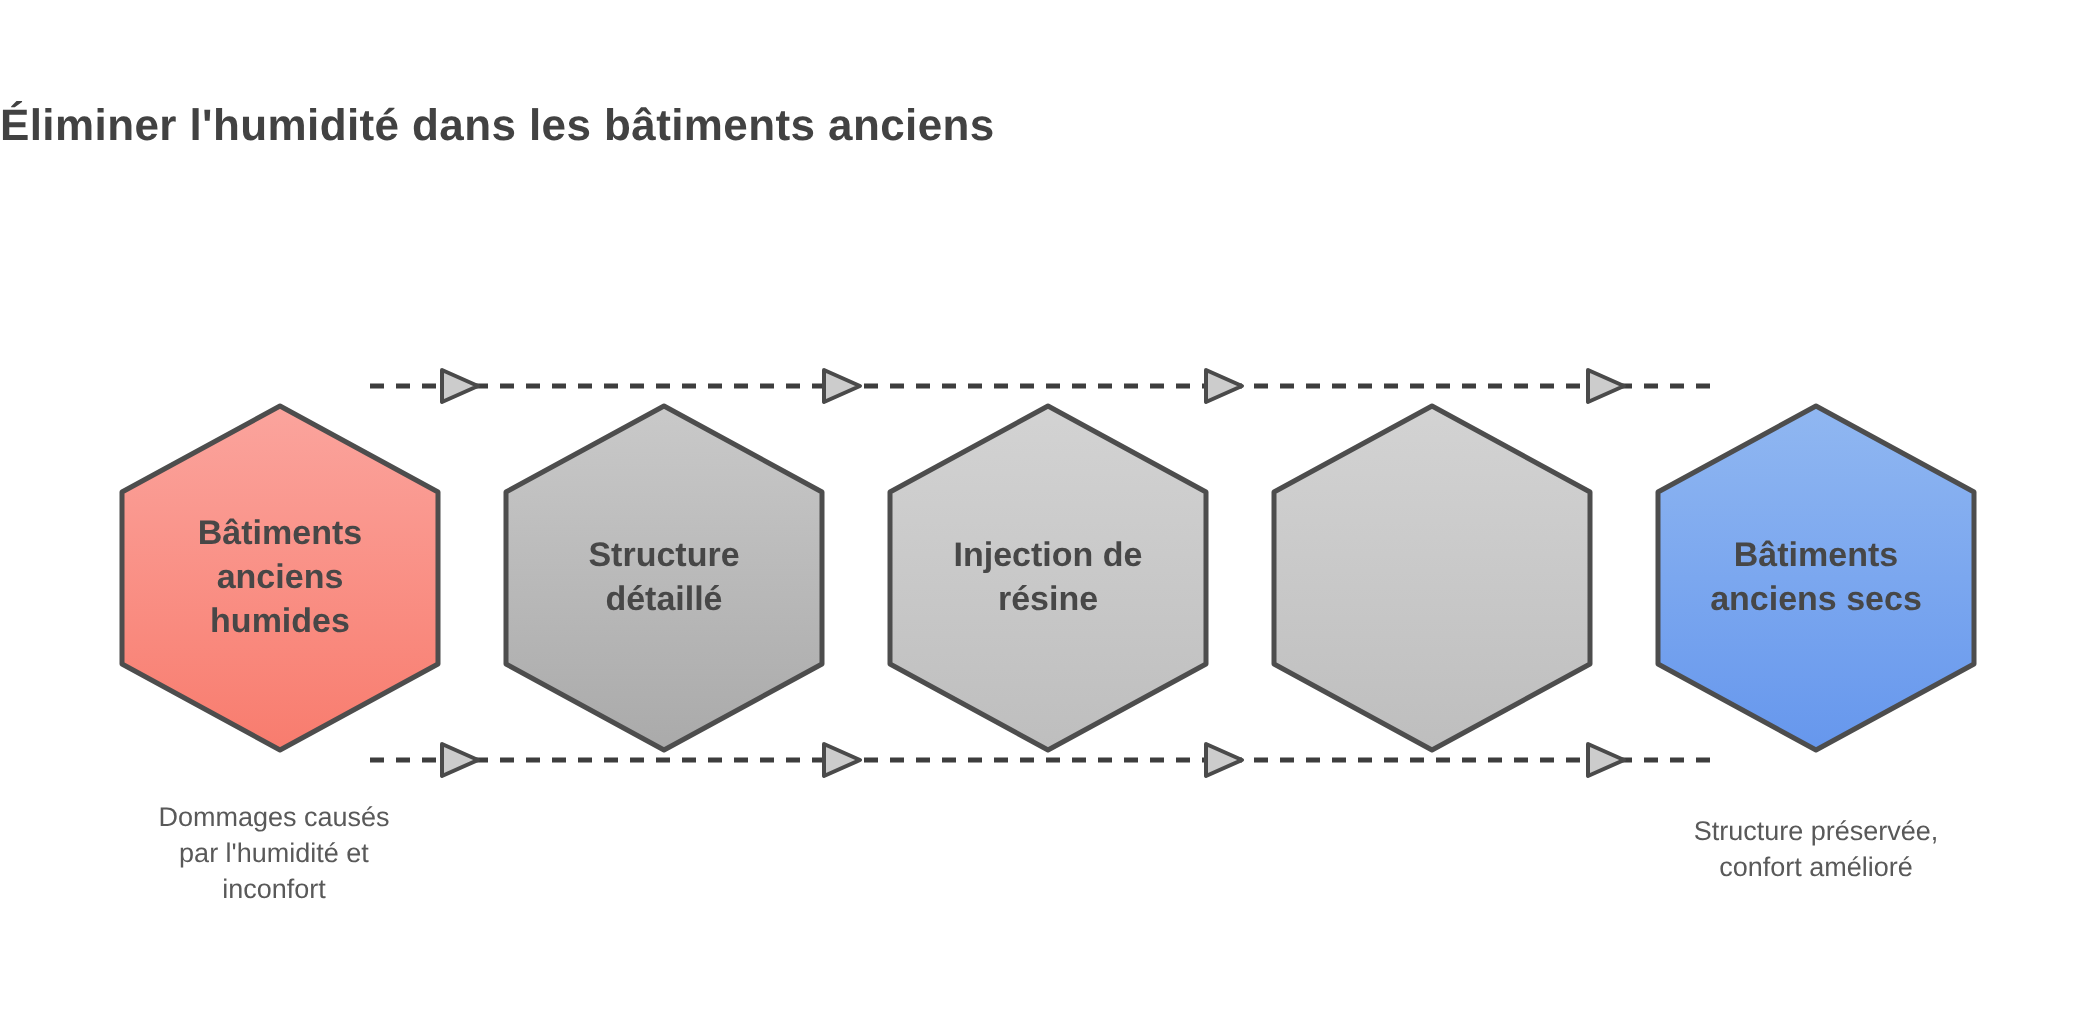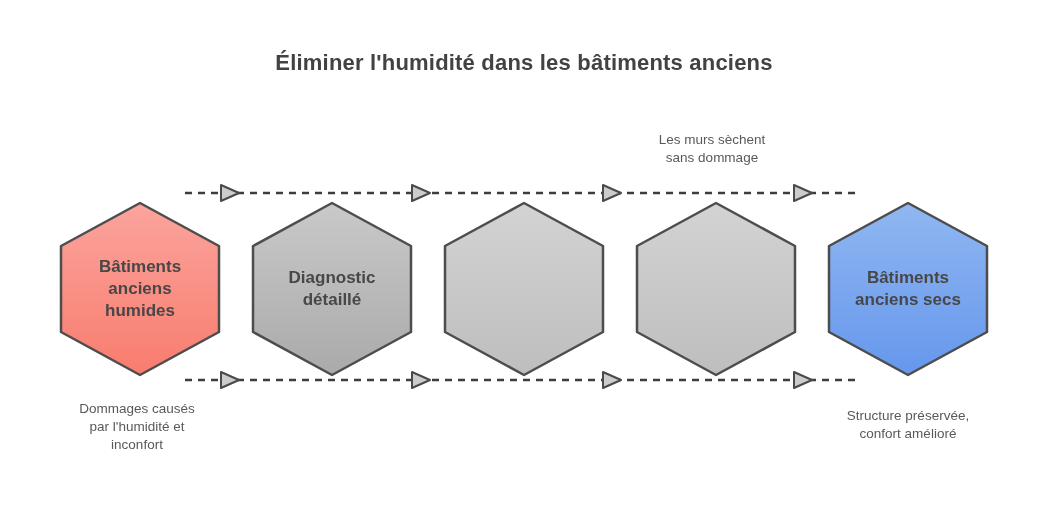--- a/index.html
+++ b/index.html
@@ -12,21 +12,21 @@
     width: 1048px;
     height: 516px;
     background: #ffffff;
     overflow: hidden;
   }
   .page-title {
     position: absolute;
     top: 50px;
     left: 0;
     width: 1048px;
-    text-align: center;
+    text-align: left;
     font-size: 22px;
     font-weight: bold;
     color: #424242;
     letter-spacing: 0.2px;
   }
   .diagram-svg {
     position: absolute;
     top: 0;
     left: 0;
   }
@@ -104,27 +104,27 @@
     <polygon points="140,203 219,246 219,332 140,375 61,332 61,246" fill="url(#g0)" stroke="#4d4d4d" stroke-width="2.5" stroke-linejoin="round"></polygon>
     <polygon points="332,203 411,246 411,332 332,375 253,332 253,246" fill="url(#g1)" stroke="#4d4d4d" stroke-width="2.5" stroke-linejoin="round"></polygon>
     <polygon points="524,203 603,246 603,332 524,375 445,332 445,246" fill="url(#g2)" stroke="#4d4d4d" stroke-width="2.5" stroke-linejoin="round"></polygon>
     <polygon points="716,203 795,246 795,332 716,375 637,332 637,246" fill="url(#g3)" stroke="#4d4d4d" stroke-width="2.5" stroke-linejoin="round"></polygon>
     <polygon points="908,203 987,246 987,332 908,375 829,332 829,246" fill="url(#g4)" stroke="#4d4d4d" stroke-width="2.5" stroke-linejoin="round"></polygon>
   </svg>
 
   <div class="hex-label" style="left:60px">Bâtiments
 anciens
 humides</div>
-  <div class="hex-label" style="left:252px">Diagnostic
+  <div class="hex-label" style="left:252px">Structure
 détaillé</div>
+  <div class="hex-label" style="left:444px">Injection de
+résine</div>
   <div class="hex-label" style="left:828px">Bâtiments
 anciens secs</div>
 
-  <div class="annotation" style="left:617px; top:131px">Les murs sèchent
-sans dommage</div>
 
   <div class="annotation" style="left:813px; top:407px">Structure préservée,
 confort amélioré</div>
   <div class="annotation" style="left:42px;  top:400px">Dommages causés
 par l'humidité et
 inconfort</div>
 
 </div>
 
 </body></html>

